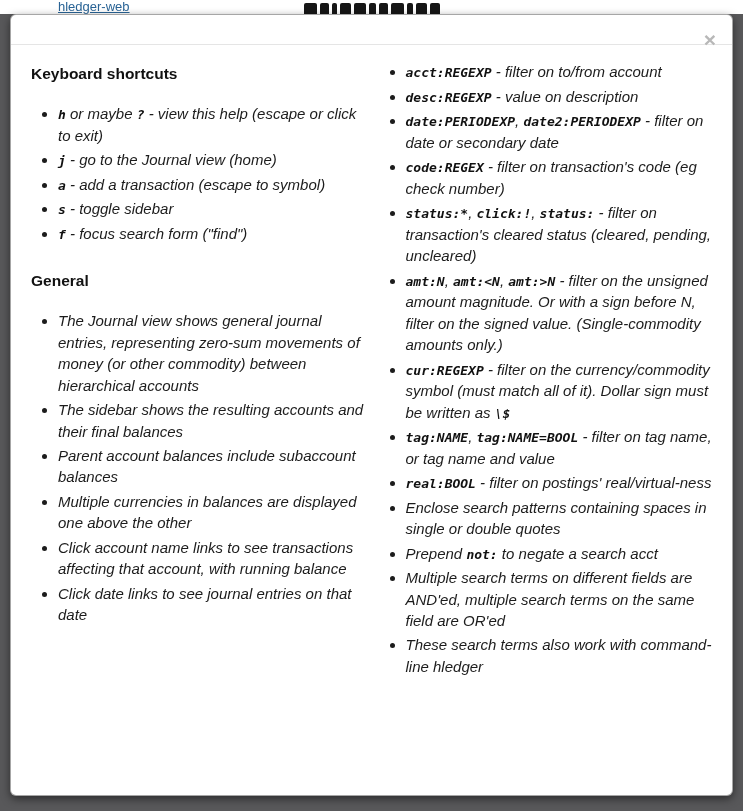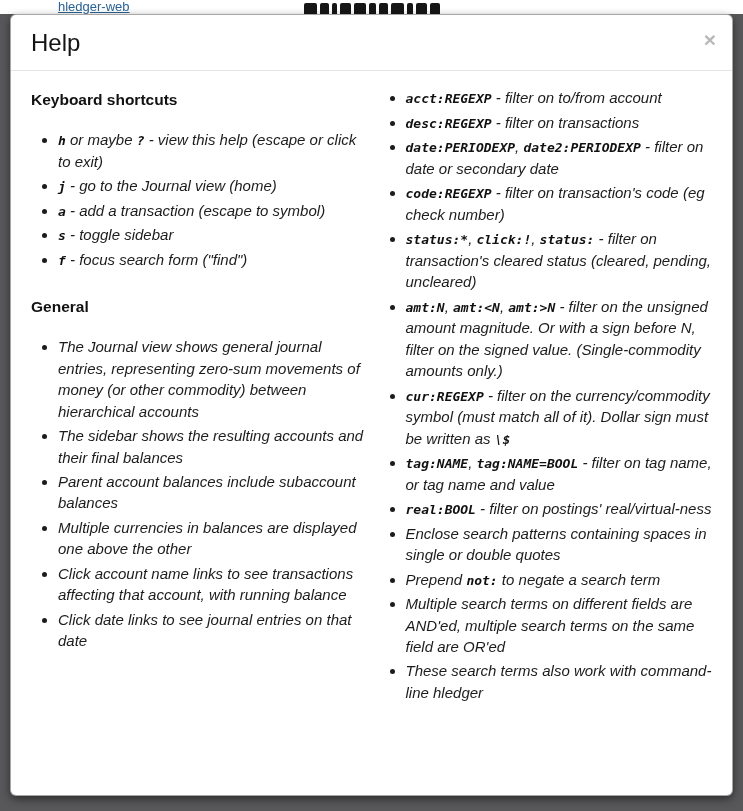--- a/index.html
+++ b/index.html
@@ -120,21 +120,20 @@
     <span class="g8"></span>
     <span class="g9"></span>
     <span class="g10"></span>
   </div>
 </div>
 
 <div class="backdrop"></div>
 
 <div class="modal">
   <div class="modal-header">
-    <h2 class="modal-title">Help</h2>
     <button class="close-btn">×</button>
   </div>
   <div class="modal-body">
     <div class="col">
         <h3>Keyboard shortcuts</h3>
         <ul>
           <li><code>h</code><span> or maybe </span><code>?</code><span> - view this help (escape or click to exit)</span></li>
           <li><code>j</code><span> - go to the Journal view (home)</span></li>
           <li><code>a</code><span> - add a transaction (escape to symbol)</span></li>
           <li><code>s</code><span> - toggle sidebar</span></li>
@@ -146,28 +145,28 @@
           <li><span>The sidebar shows the resulting accounts and their final balances</span></li>
           <li><span>Parent account balances include subaccount balances</span></li>
           <li><span>Multiple currencies in balances are displayed one above the other</span></li>
           <li><span>Click account name links to see transactions affecting that account, with running balance</span></li>
           <li><span>Click date links to see journal entries on that date</span></li>
         </ul>
       </div>
     <div class="col">
         <ul>
           <li><code>acct:REGEXP</code><span> - filter on to/from account</span></li>
-          <li><code>desc:REGEXP</code><span> - filter on transactions</span></li>
+          <li><code>desc:REGEXP</code><span> - value on description</span></li>
           <li><code>date:PERIODEXP</code><span>, </span><code>date2:PERIODEXP</code><span> - filter on date or secondary date</span></li>
-          <li><code>code:REGEXP</code><span> - filter on transaction's code (eg check number)</span></li>
+          <li><code>code:REGEX</code><span> - filter on transaction's code (eg check number)</span></li>
           <li><code>status:*</code><span>, </span><code>click:!</code><span>, </span><code>status:</code><span> - filter on transaction's cleared status (cleared, pending, uncleared)</span></li>
           <li><code>amt:N</code><span>, </span><code>amt:&lt;N</code><span>, </span><code>amt:&gt;N</code><span> - filter on the unsigned amount magnitude. Or with a sign before N, filter on the signed value. (Single-commodity amounts only.)</span></li>
           <li><code>cur:REGEXP</code><span> - filter on the currency/commodity symbol (must match all of it). Dollar sign must be written as </span><code>\$</code></li>
           <li><code>tag:NAME</code><span>, </span><code>tag:NAME=BOOL</code><span> - filter on tag name, or tag name and value</span></li>
           <li><code>real:BOOL</code><span> - filter on postings' real/virtual-ness</span></li>
           <li><span>Enclose search patterns containing spaces in single or double quotes</span></li>
-          <li><span>Prepend </span><code>not:</code><span> to negate a search term</span></li>
+          <li><span>Prepend </span><code>not:</code><span> to negate a search acct</span></li>
           <li><span>Multiple search terms on different fields are AND'ed, multiple search terms on the same field are OR'ed</span></li>
           <li><span>These search terms also work with command-line hledger</span></li>
         </ul>
       </div>
   </div>
 </div>
 
 </body></html>

